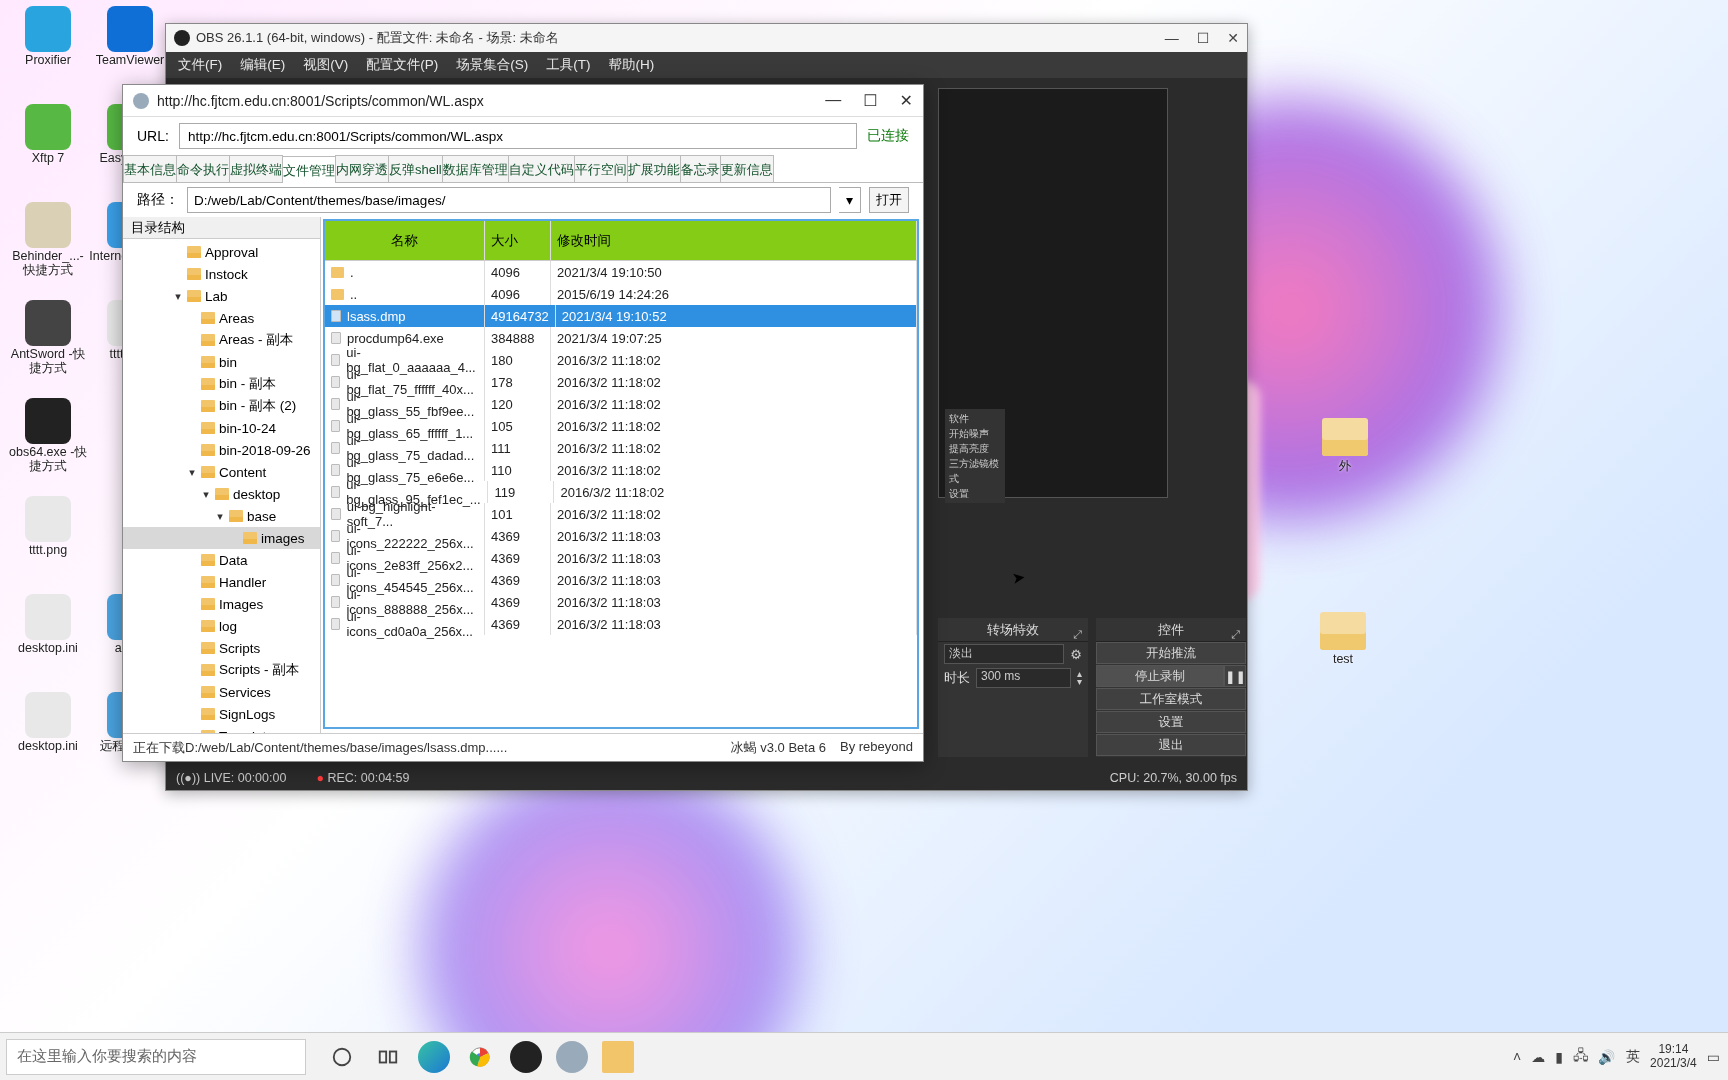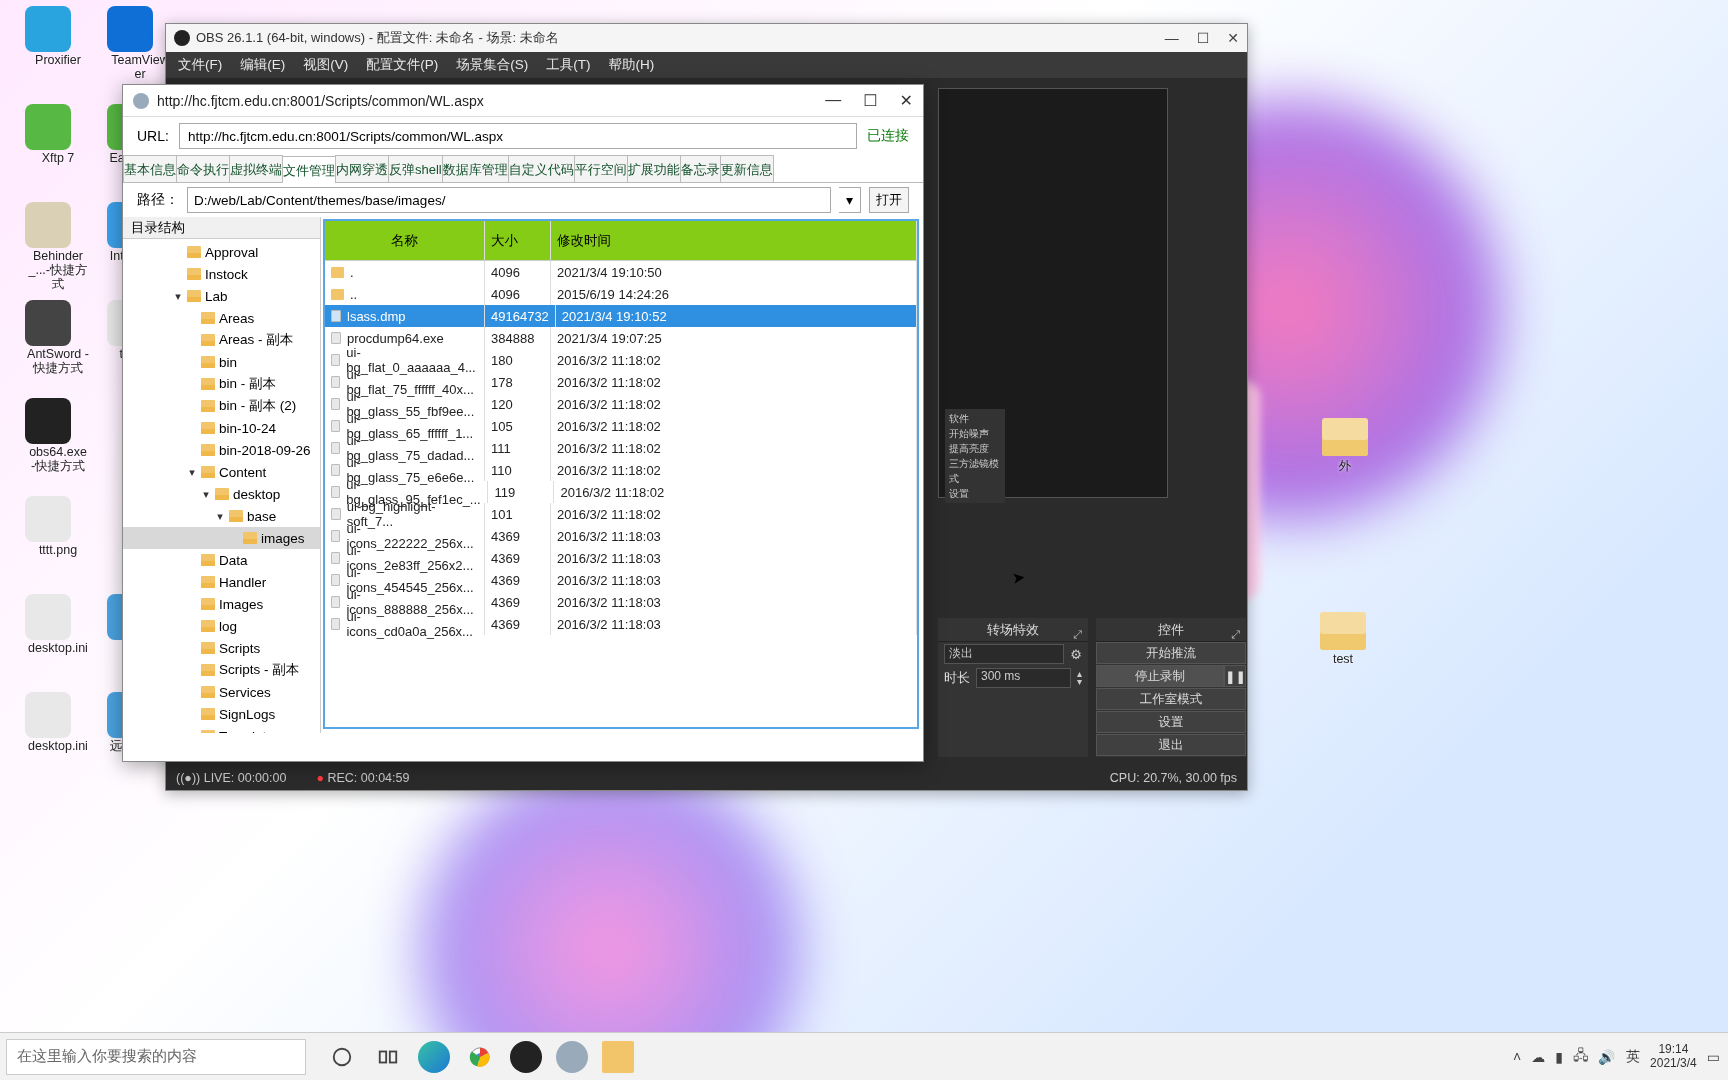--- a/index.html
+++ b/index.html
@@ -8,21 +8,21 @@
 
 .wallpaper-blobs { position: absolute; inset: 0; pointer-events: none; }
 .blob { position: absolute; border-radius: 50%; filter: blur(28px); opacity: .65; }
 .b1 { width: 420px; height: 420px; left: 1080px; top: 100px; background: radial-gradient(circle,#ff3b9a,#4027ff); }
 .b2 { width: 380px; height: 380px; left: 420px; top: 760px; background: radial-gradient(circle,#ff66d1,#3a5bff); }
 .b3 { width: 220px; height: 220px; left: 1040px; top: 380px; background: #ffc9e8; filter: blur(4px); border-radius: 18px; opacity: .9; }
 
 .desktop-icons { position: absolute; left: 0; top: 0; width: 170px; }
 .di { width: 84px; text-align: center; position: absolute; font-size: 12.5px; color: #222; text-shadow: 0 0 3px #fff; }
 .di .ic { width: 46px; height: 46px; margin: 0 auto 2px; border-radius: 8px; display: flex; align-items: center; justify-content: center; font-size: 26px; color: #fff; }
-.di .lbl { line-height: 1.1; word-break: break-all; margin-left: 20px; }
+.di .lbl { line-height: 1.1; word-break: break-all; }
 
 
 .obs { position: absolute; left: 165px; top: 23px; width: 1083px; height: 768px; background: #2b2b2b; border: 1px solid #888; box-shadow: 0 3px 14px rgba(0,0,0,.3); }
 .obs-title { height: 28px; background: #f5f5f5; display: flex; align-items: center; padding: 0 8px; font-size: 13px; color: #333; }
 .obs-title .oic { width: 16px; height: 16px; border-radius: 50%; background: #222; margin-right: 6px; }
 .obs-title .winbtns { margin-left: auto; display: flex; gap: 18px; font-size: 14px; color: #444; }
 .obs-menu { height: 26px; background: #3a3a3a; display: flex; align-items: center; gap: 18px; padding: 0 12px; font-size: 13.5px; color: #e8e8e8; }
 .obs-menu span { cursor: pointer; }
 .obs-body { position: relative; height: calc(100% - 54px); }
 
@@ -534,20 +534,27 @@
             <div class="c c-name">
               <span class="fic file"></span>
               <span>ui-icons_cd0a0a_256x...</span>
             </div>
             <div class="c c-size">4369</div>
             <div class="c c-time">2016/3/2 11:18:03</div>
           </div>
         </div>
     </div>
   </div>
+  <div class="bh-status">
+    <span>正在下载D:/web/Lab/Content/themes/base/images/lsass.dmp......</span>
+    <div class="right">
+      <span>冰蝎 v3.0 Beta 6</span>
+      <span>By rebeyond</span>
+    </div>
+  </div>
 </div>
 
 <div class="cursor">➤</div>
 
 <div class="taskbar">
   <div class="search">
     <span>在这里输入你要搜索的内容</span>
   </div>
   <div class="tb-icons">
     <div class="tb-ic">

